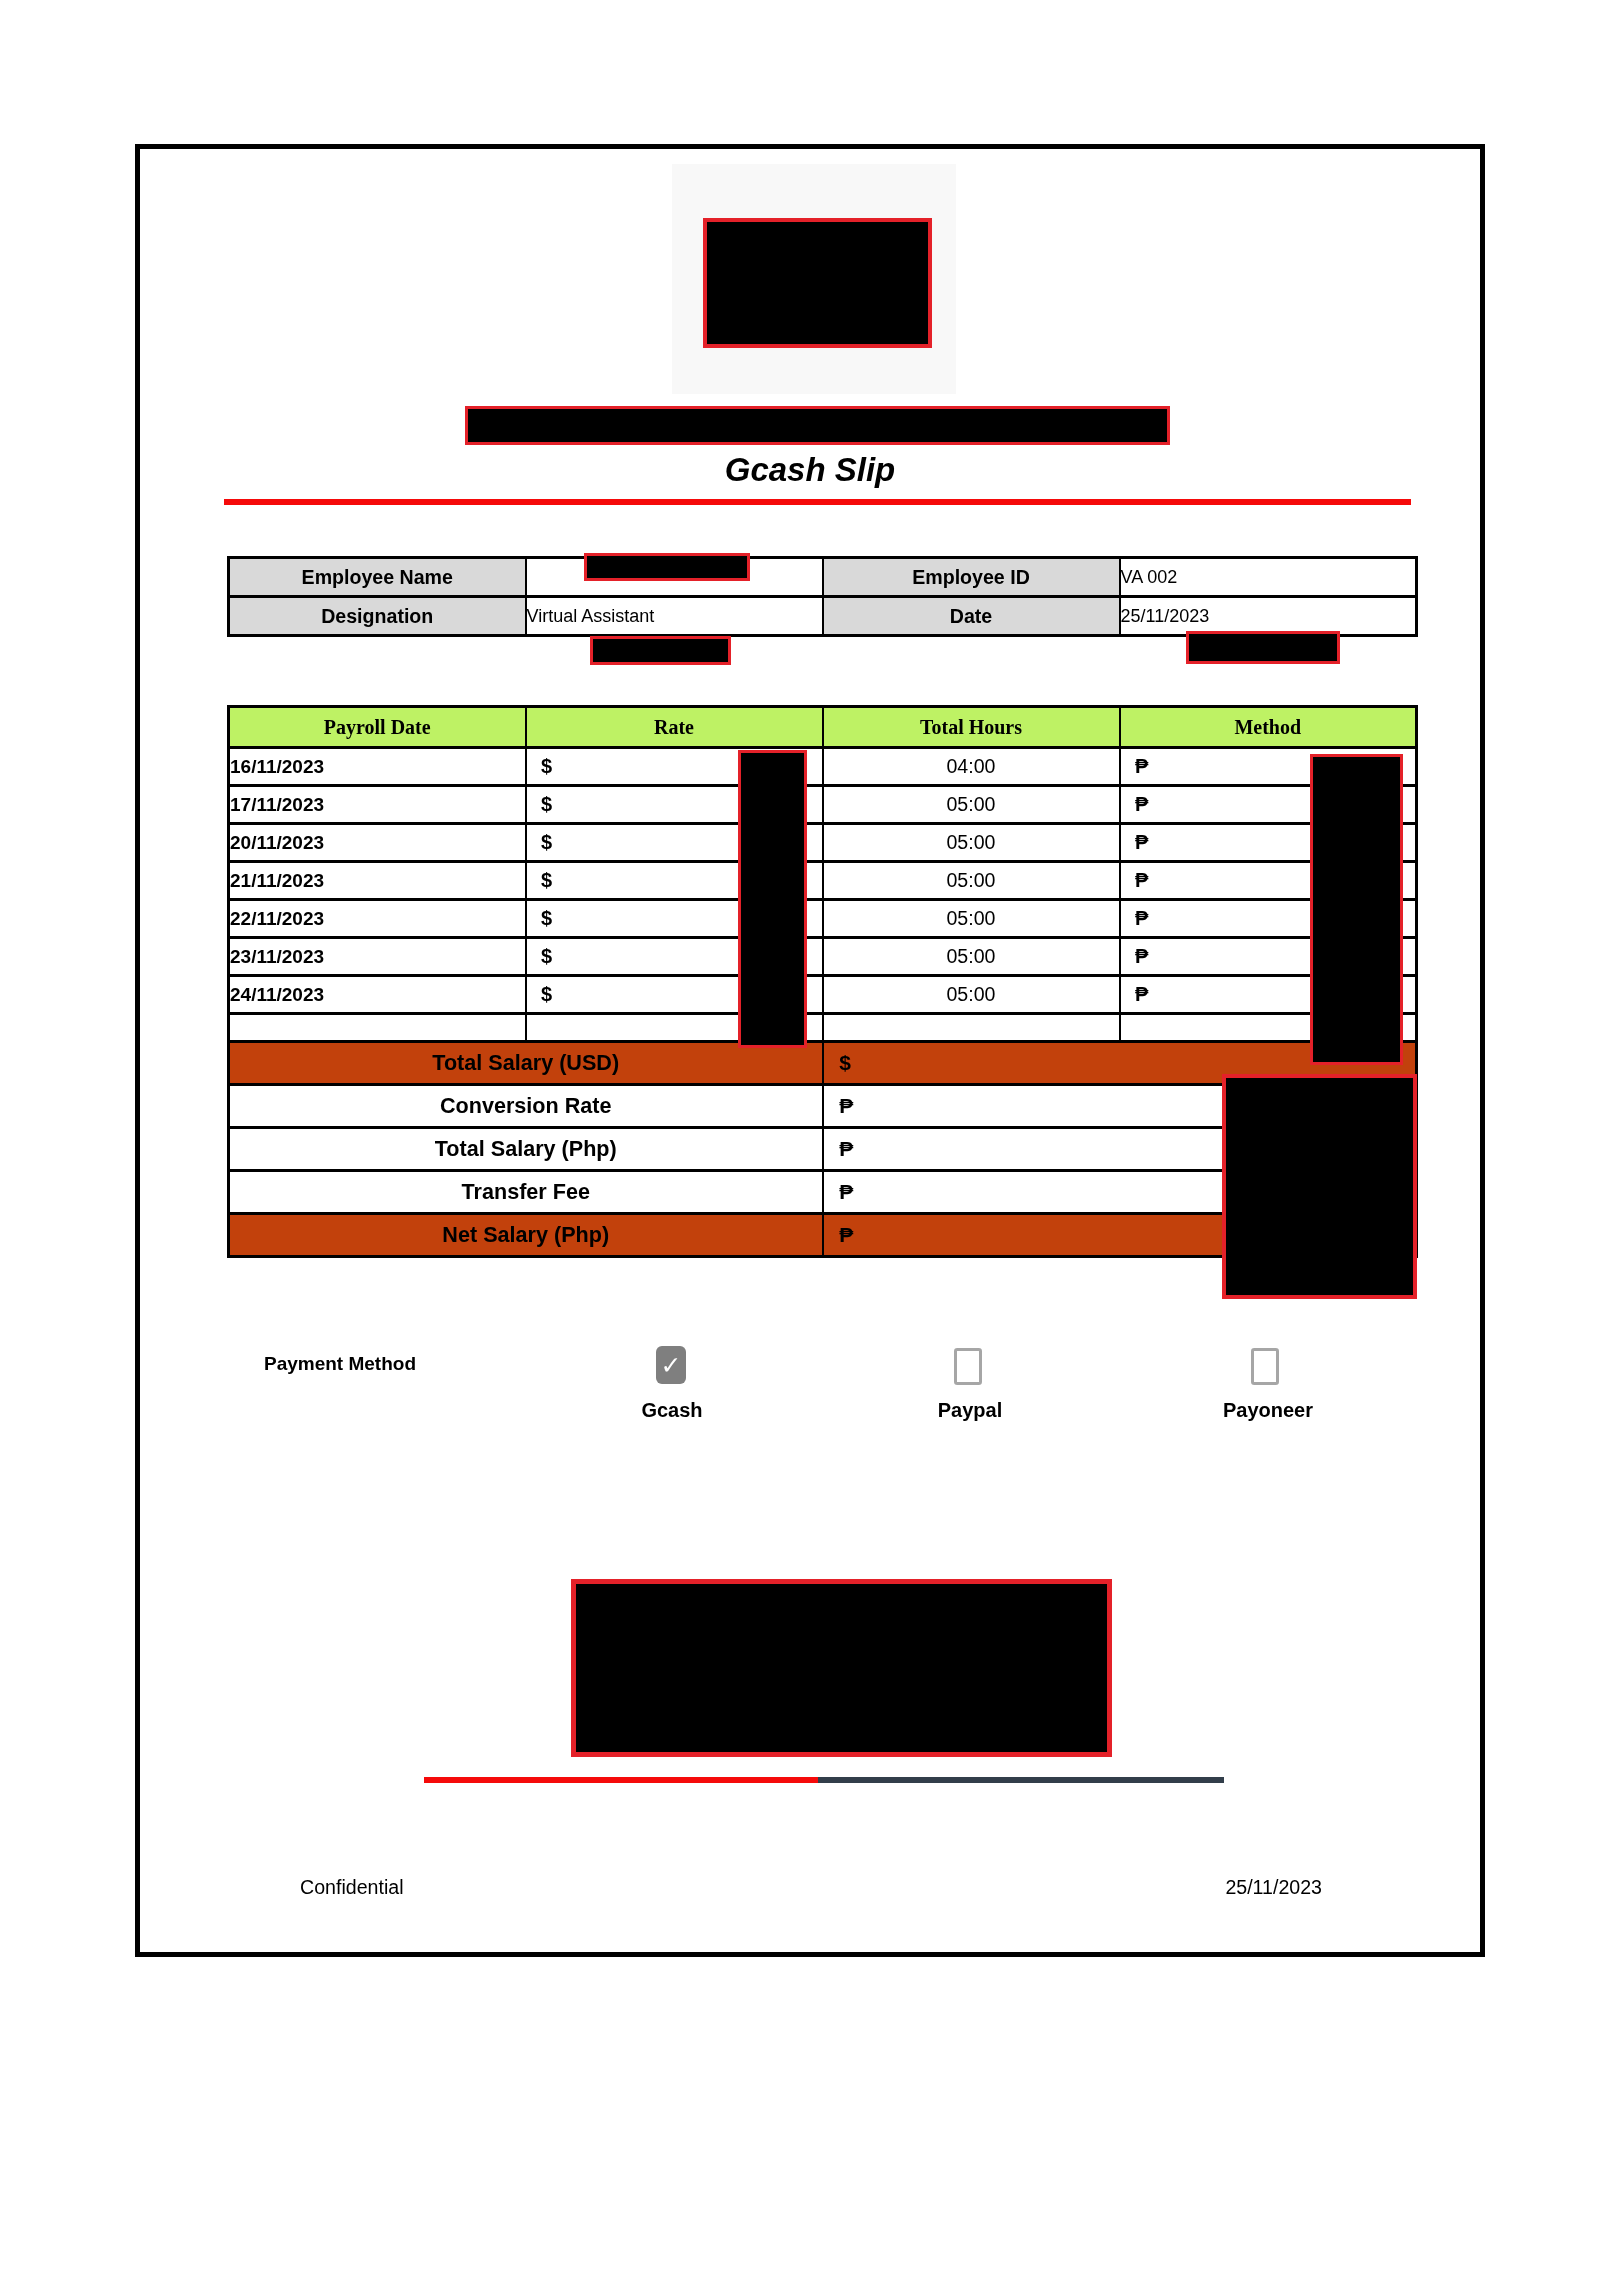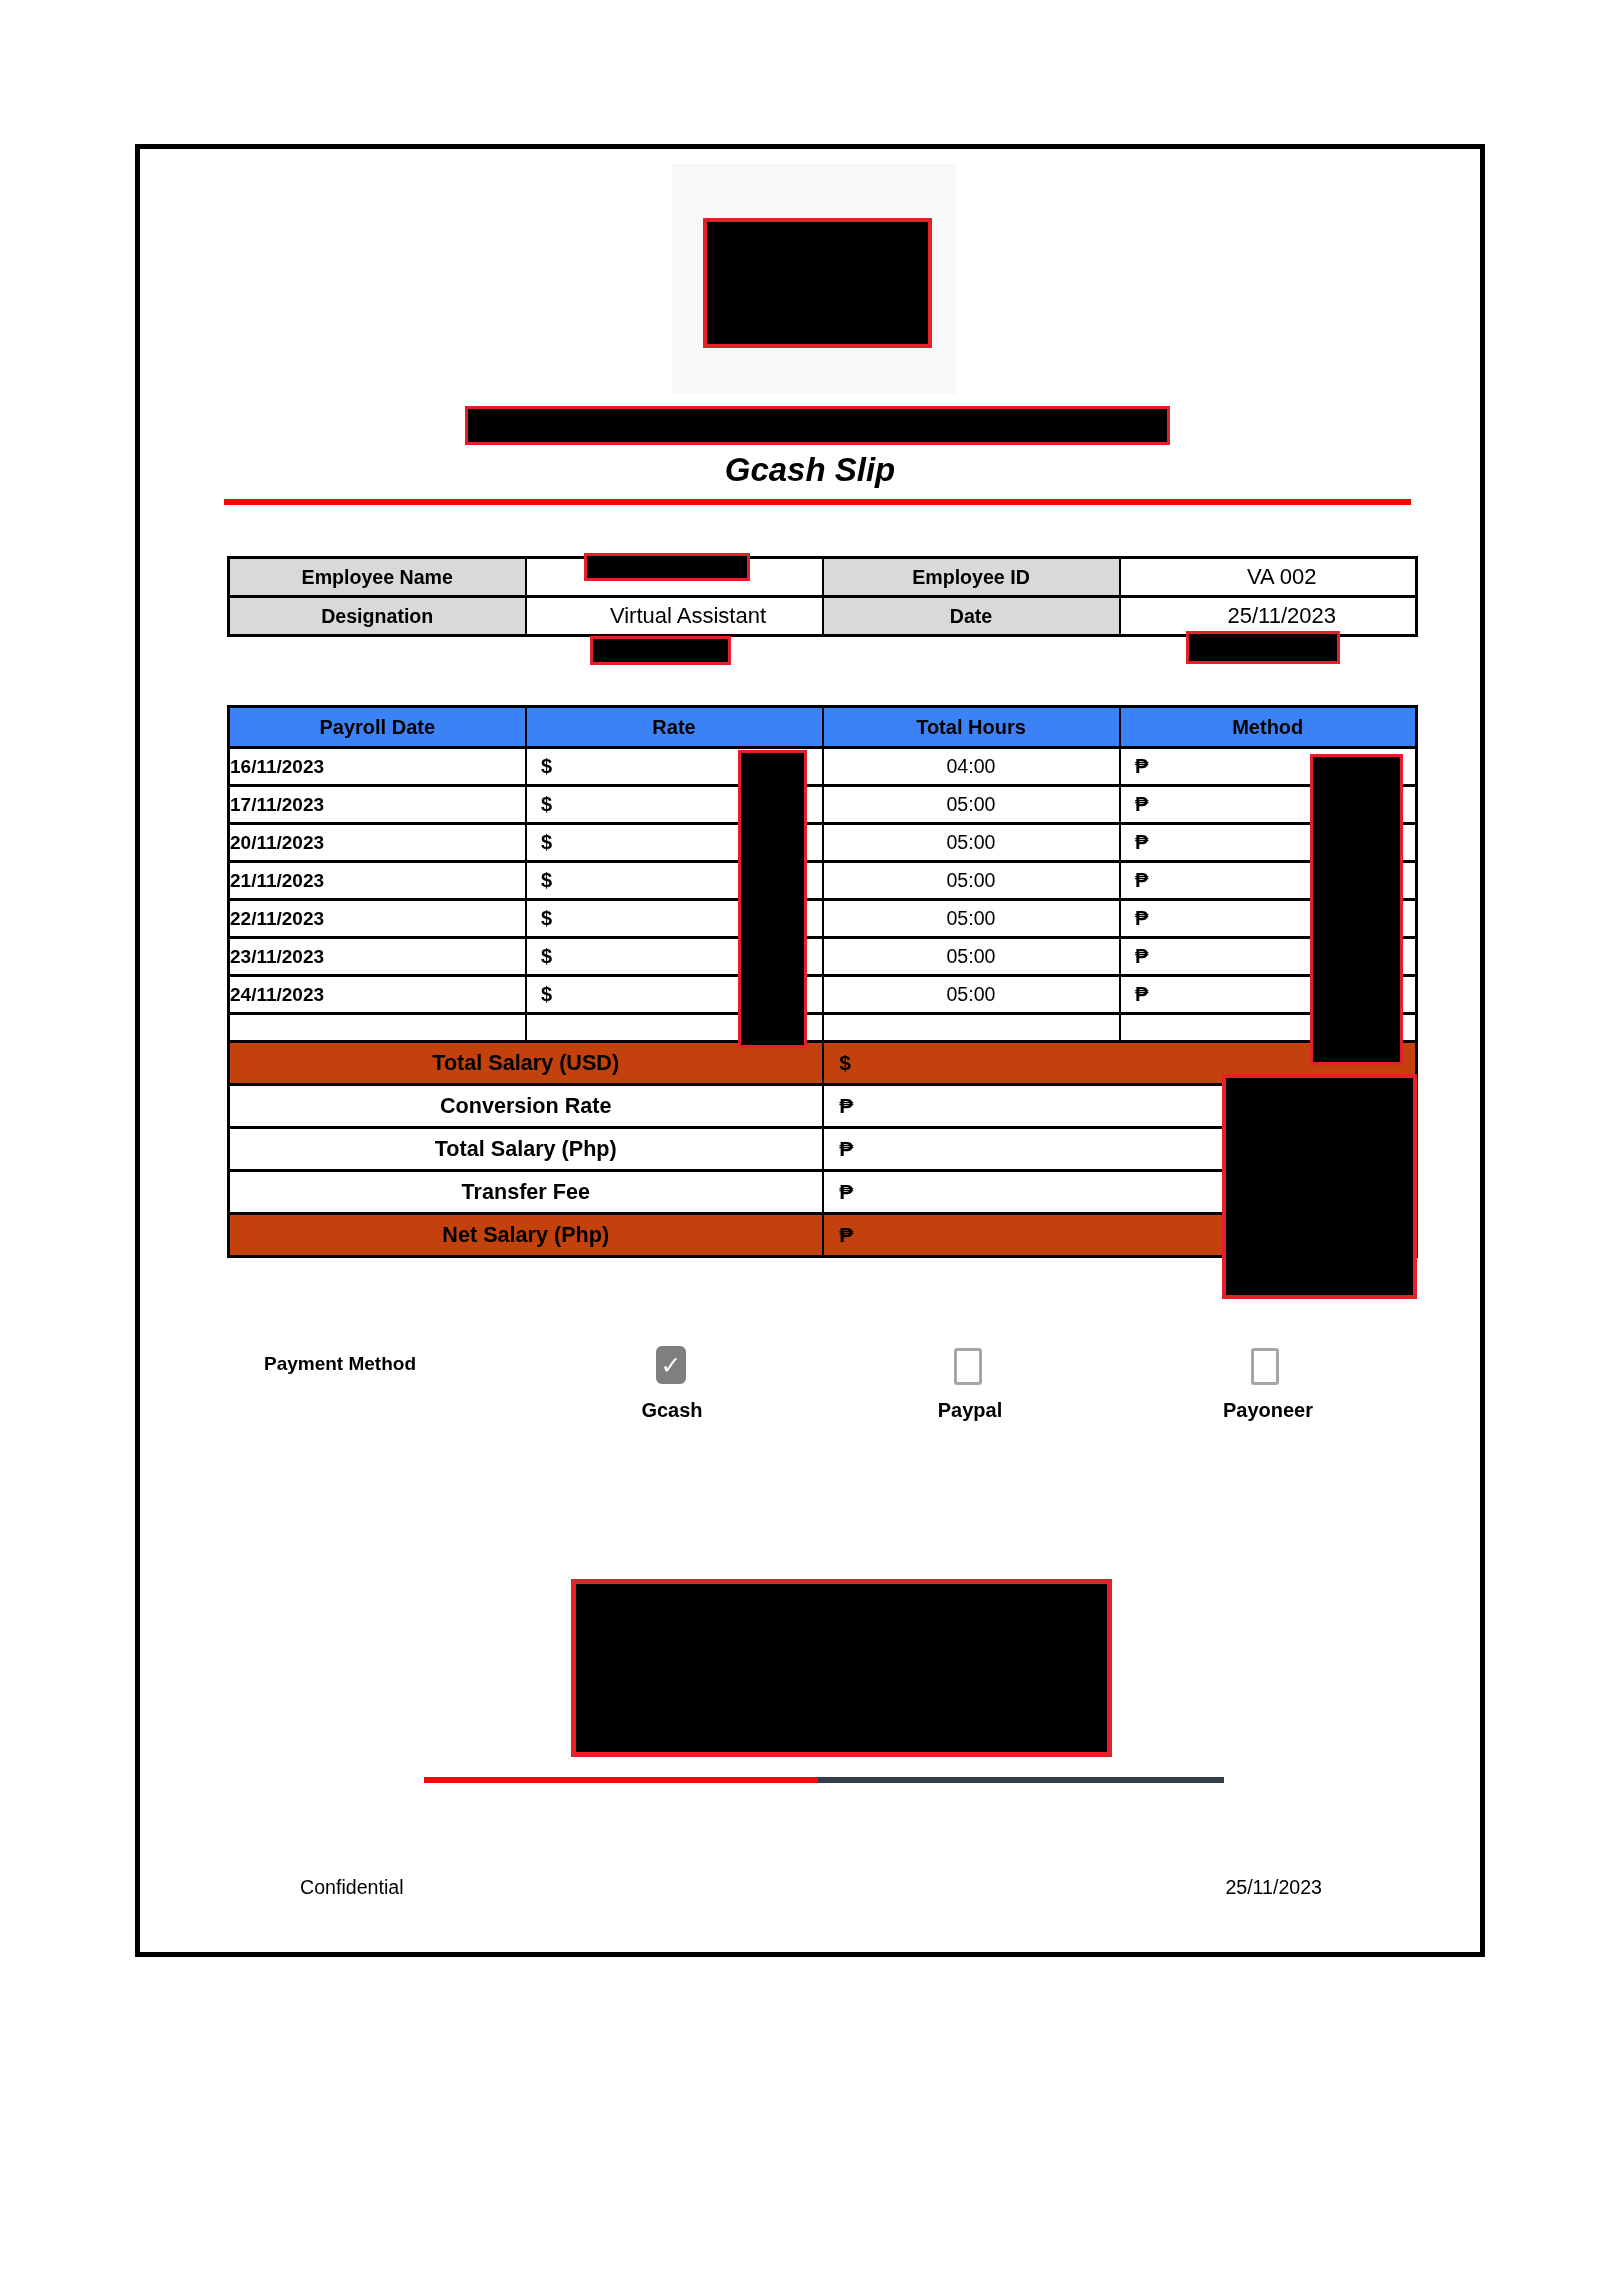--- a/index.html
+++ b/index.html
@@ -24,24 +24,24 @@
   .doc-title{left:135px;top:451px;width:1350px;text-align:center;
              font-size:33px;font-weight:bold;font-style:italic;}
   .title-underline{left:224px;top:499px;width:1187px;height:5.9px;background:#f50a0a;}
   
   table{border-collapse:collapse;table-layout:fixed;position:absolute;background:#fff;}
   td{border:2px solid #000;border-top-width:3.3px;border-bottom-width:3.3px;
      overflow:hidden;padding:0;vertical-align:middle;}
   .info-table{left:227px;top:556px;width:1188px;border:3.3px solid #000;}
   .info-table tr{height:39px;}
   .lbl{background:#d9d9d9;font-weight:bold;font-size:19.6px;text-align:center;}
-  .val{font-size:22px;text-align:center;padding-left:28px;}
+  .val{font-size:18px;text-align:left;}
   .payroll-table{left:227px;top:705px;width:1188px;border:3.3px solid #000;}
   .ph-row{height:41px;}
-  .ph-row td{background:#3b82f6;font-weight:bold;font-size:20px;text-align:center;}
+  .ph-row td{background:#bef264;font-weight:bold;font-size:20px;text-align:center;font-family:Liberation Serif, serif;}
   .data-row{height:38px;}
   .date-cell{font-weight:bold;font-size:19px;text-align:left;margin-left:44px;}
   .cur-cell{font-weight:bold;font-size:20px;text-align:left;padding-left:14.4px;}
   .hours-cell{font-size:19.6px;text-align:center;}
   .empty-row{height:27.5px;}
   .sum-row{height:43px;}
   .sum-label{font-weight:bold;font-size:21.6px;text-align:center;}
   .sum-val{font-weight:bold;font-size:21px;text-align:left;padding-left:15.7px;}
   .pink{background:#c2410c;}
   

